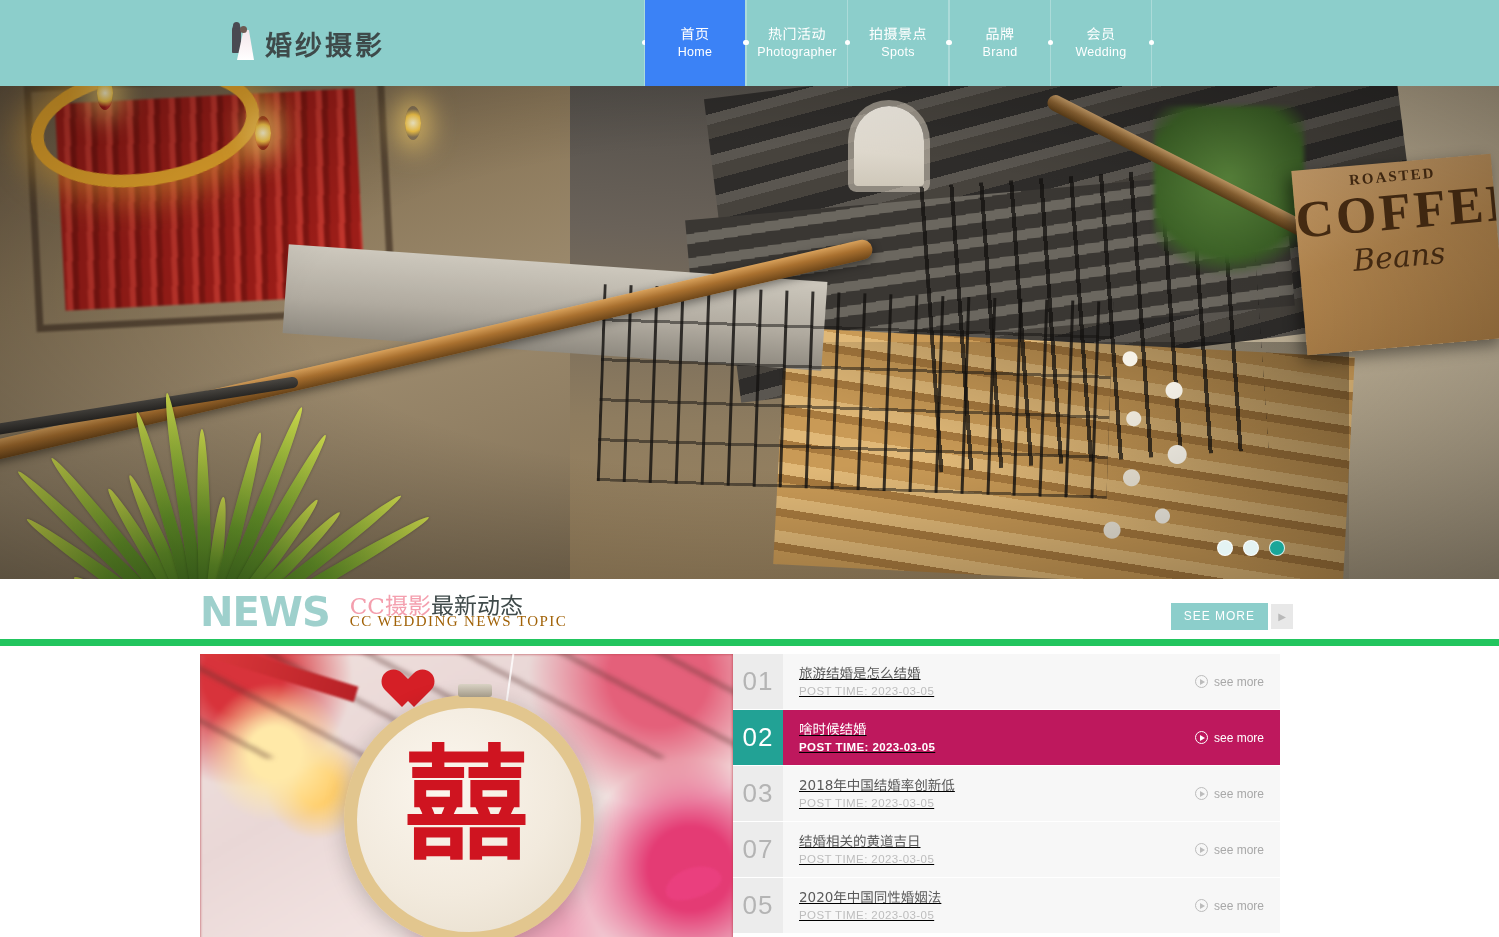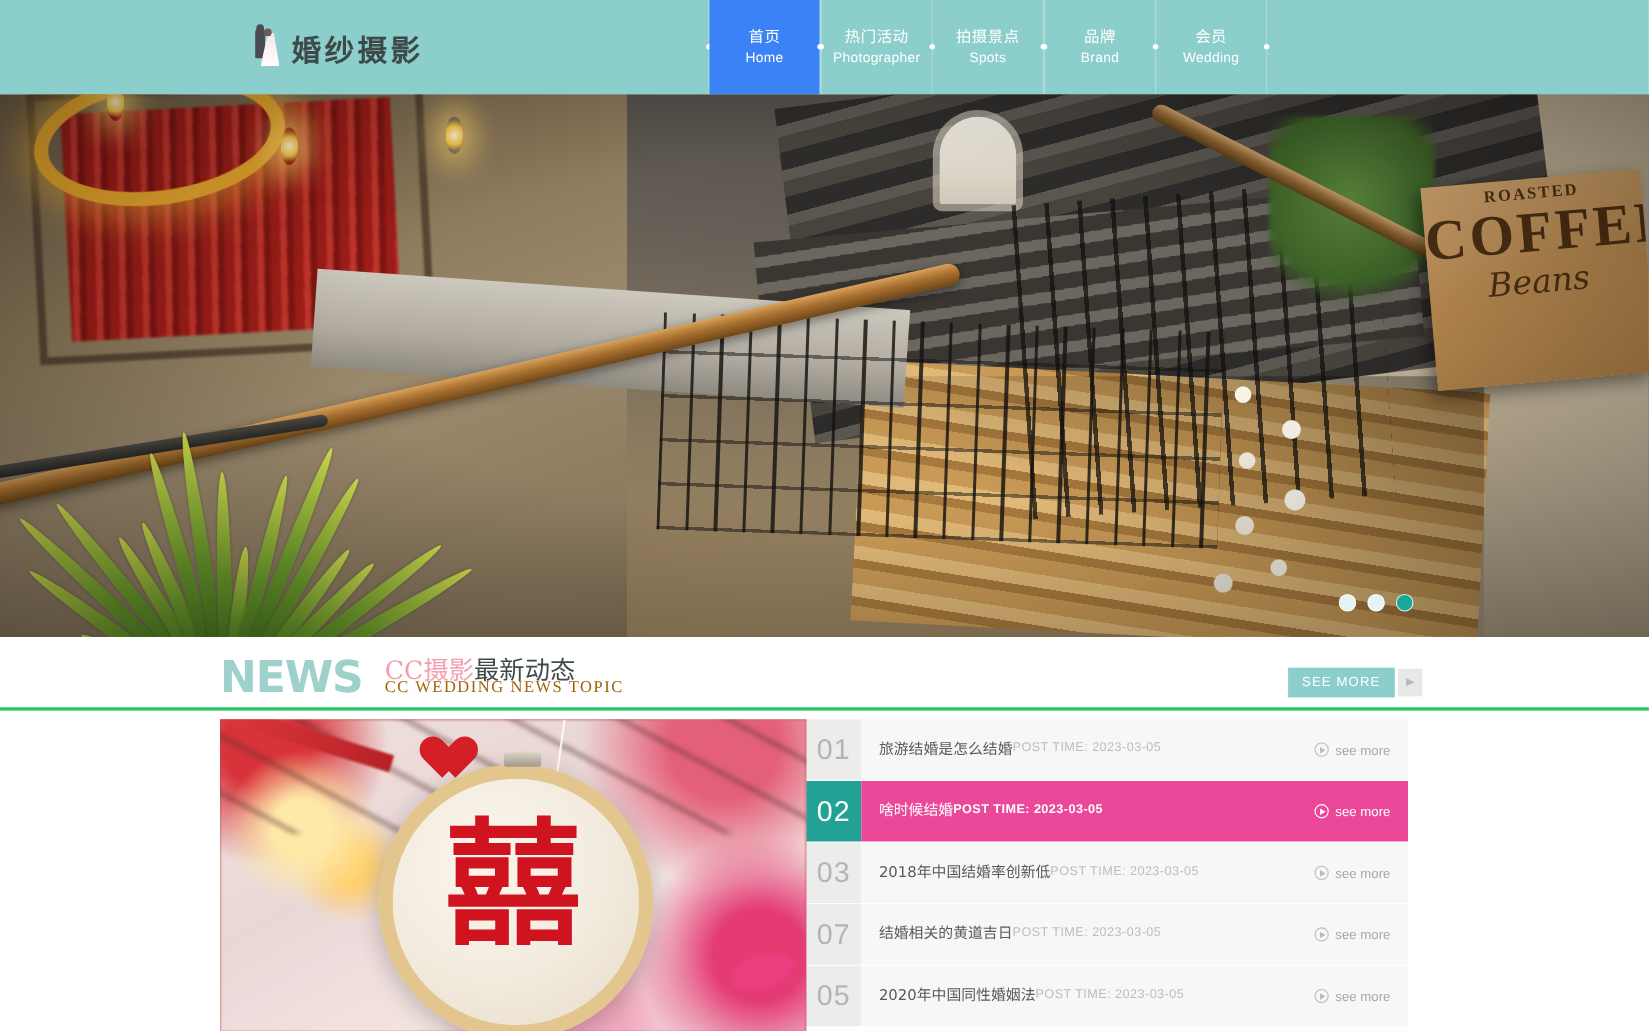--- a/index.html
+++ b/index.html
@@ -307,21 +307,21 @@
     cursor: pointer;
   }
   .hero-dot.active { background: #1aa699; }
 
   
   .news-wrap { width:1499px; background:#ffffff; }
 
   .news-head {
     position: relative;
     height: 67px;
-    border-bottom: 3px solid #22c55e;
+    border-bottom: 7px solid #22c55e;
     display: flex;
     align-items: flex-end;
     padding-left: 200px;
   }
   .news-title-group { display:flex; align-items:flex-end; padding-bottom: 8px; }
   .news-news {
     font-size: 40px;
     font-weight: 800;
     color: #9ed0cc;
     letter-spacing: -1px;
@@ -453,21 +453,21 @@
     font-weight: 300;
   }
   .news-row .meta {
     flex: 1 1 auto;
     background: #f7f7f7;
     display: flex;
     align-items: center;
     justify-content: space-between;
     padding: 0 16px 0 16px;
   }
-  .news-row .meta-texts { display:flex; flex-direction:row; justify-content:flex-end; }
+  .news-row .meta-texts { display:flex; flex-direction:column; justify-content:flex-end;text-decoration:underline; }
   .news-row .title {
     font-size: 13.5px;
     color: #5a5a5a;
     line-height: 19px;
     font-family: "DejaVu Sans", "Liberation Sans", sans-serif;
   }
   .news-row .date {
     font-size: 11.5px;
     color: #bdbdbd;
     line-height: 16px;
@@ -485,21 +485,21 @@
     position: relative;
   }
   .news-row .seemore .play::after {
     content:""; position:absolute; left:4px; top:3px;
     border-left: 5px solid #bcbcbc;
     border-top: 3.5px solid transparent;
     border-bottom: 3.5px solid transparent;
   }
 
   .news-row.active .num { background: #22a295; color:#ffffff; }
-  .news-row.active .meta { background: #ec4899; }
+  .news-row.active .meta { background: #be185d; }
   .news-row.active .title { color:#ffffff; }
   .news-row.active .date { color:#ffffff; font-weight:700; }
   .news-row.active .seemore { color:#ffffff; }
   .news-row.active .seemore .play { border-color:#ffffff; }
   .news-row.active .seemore .play::after { border-left-color:#ffffff; }
 </style>
 </head>
 <body>
 
 <div class="header">

